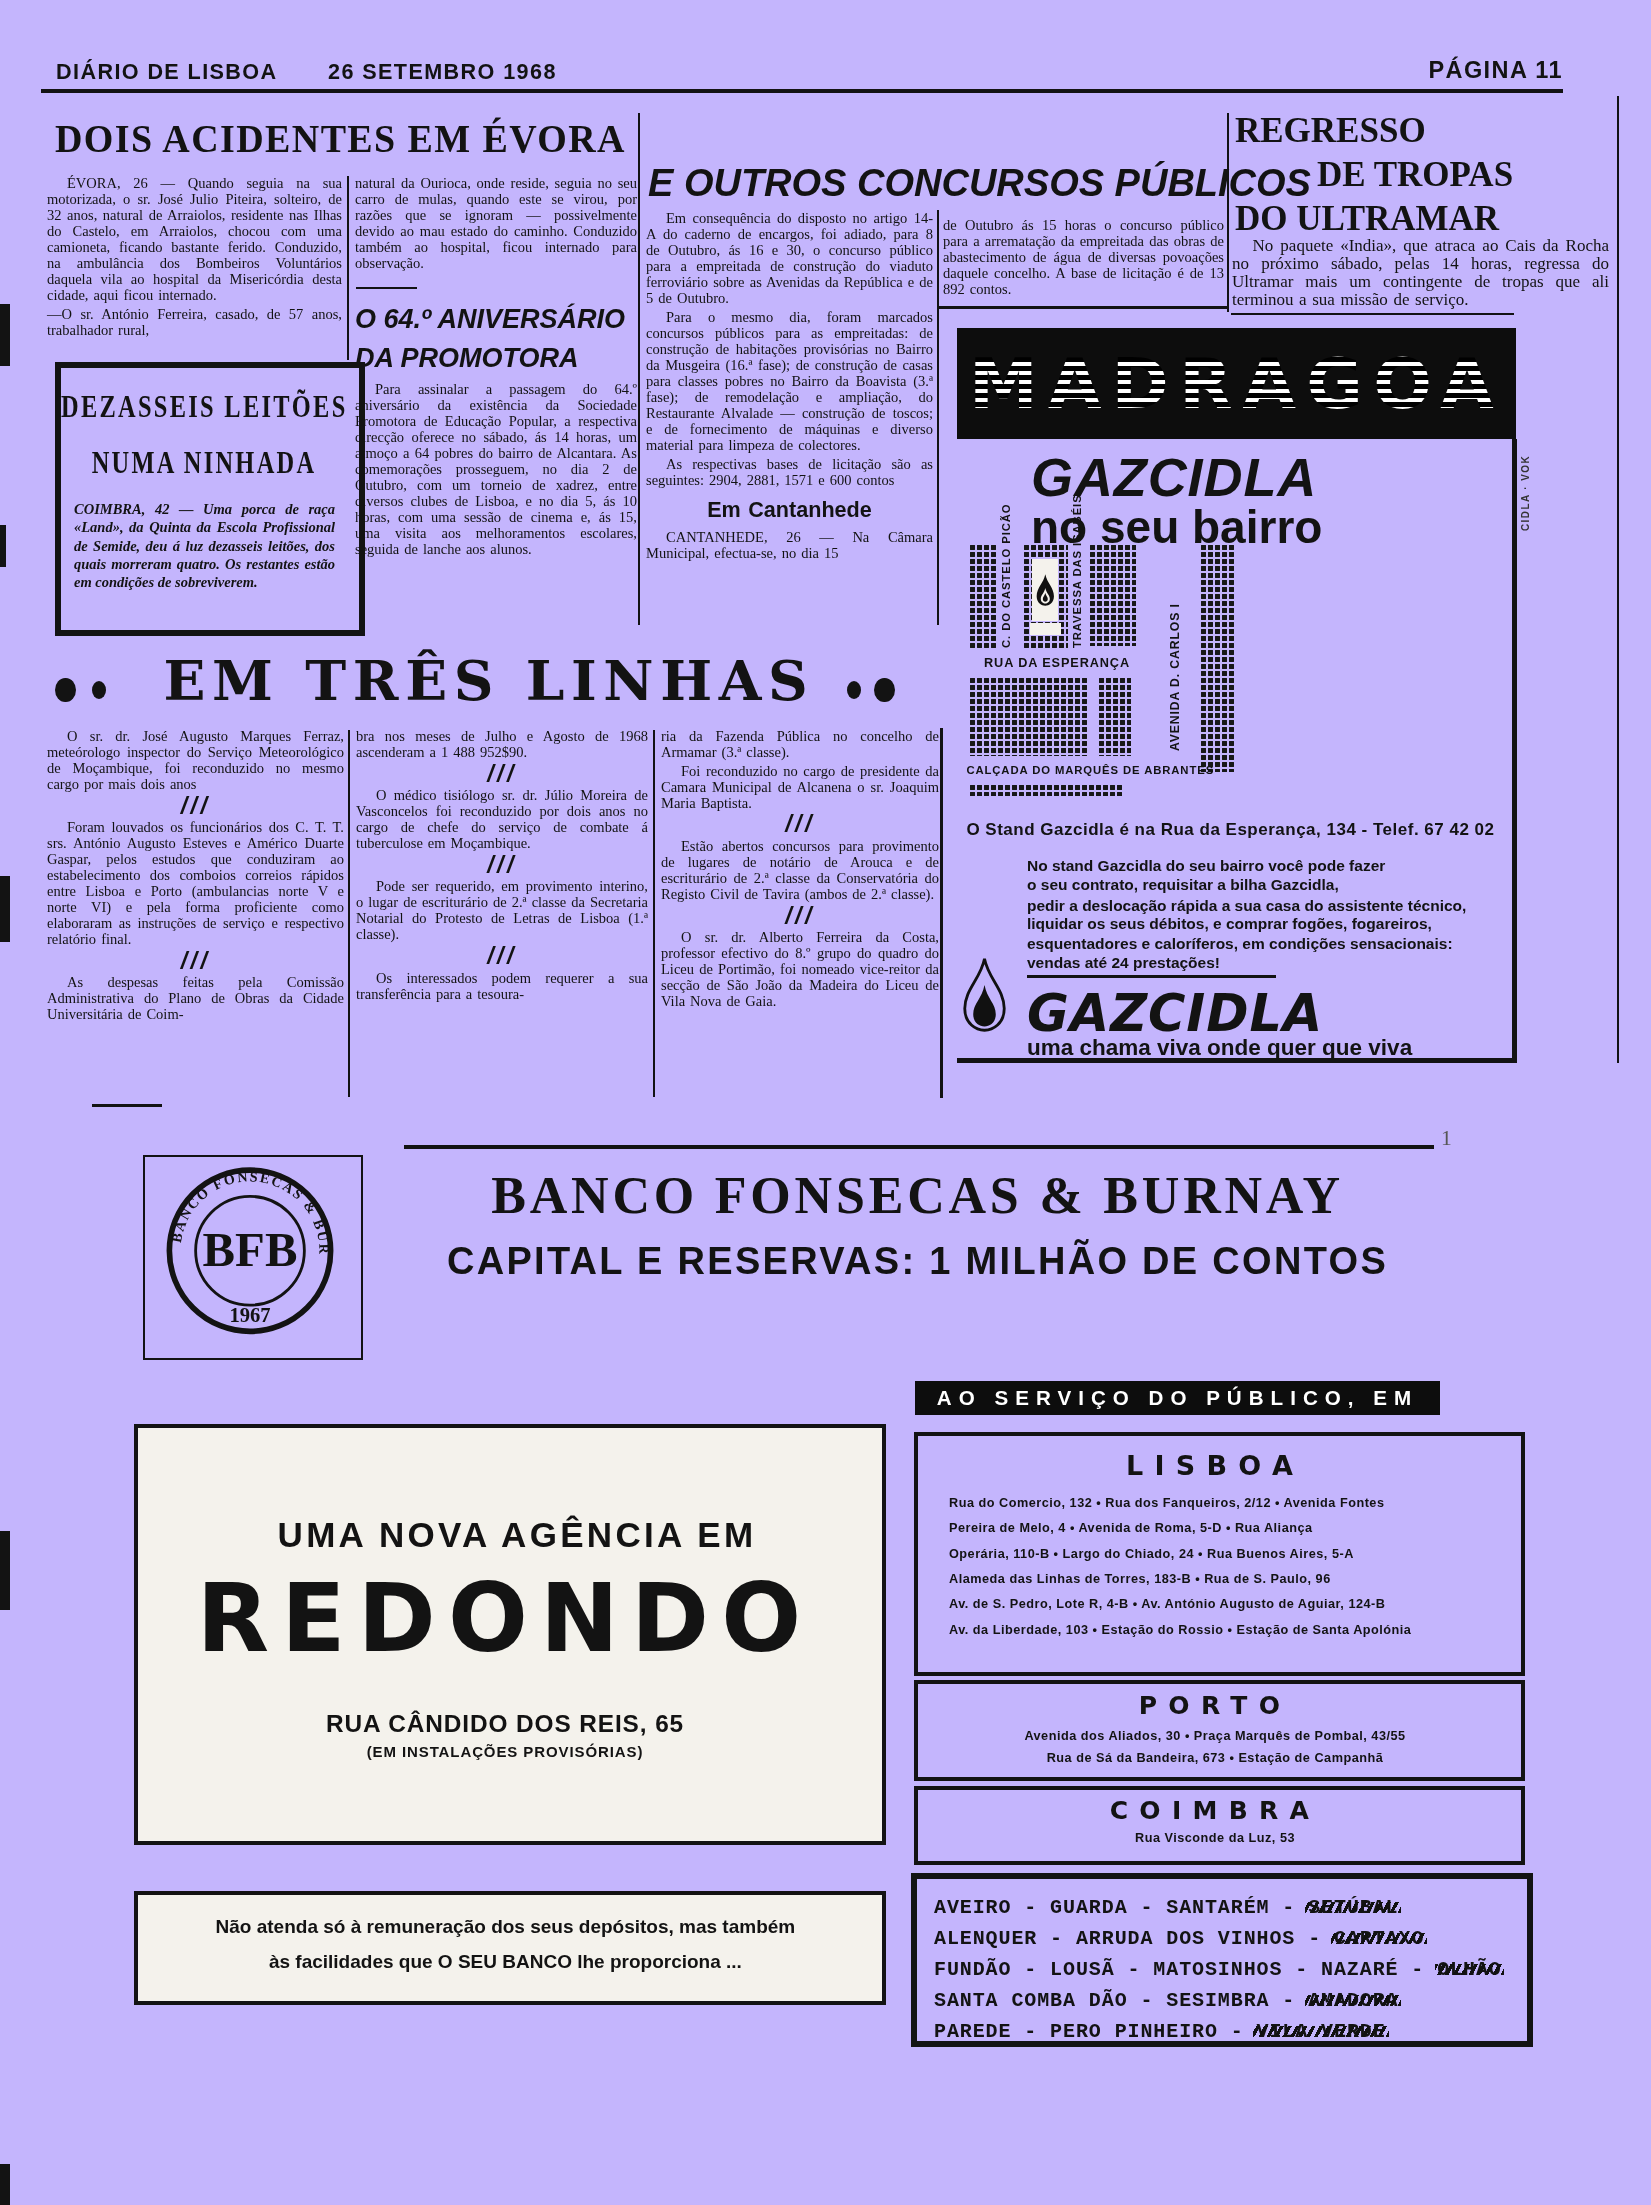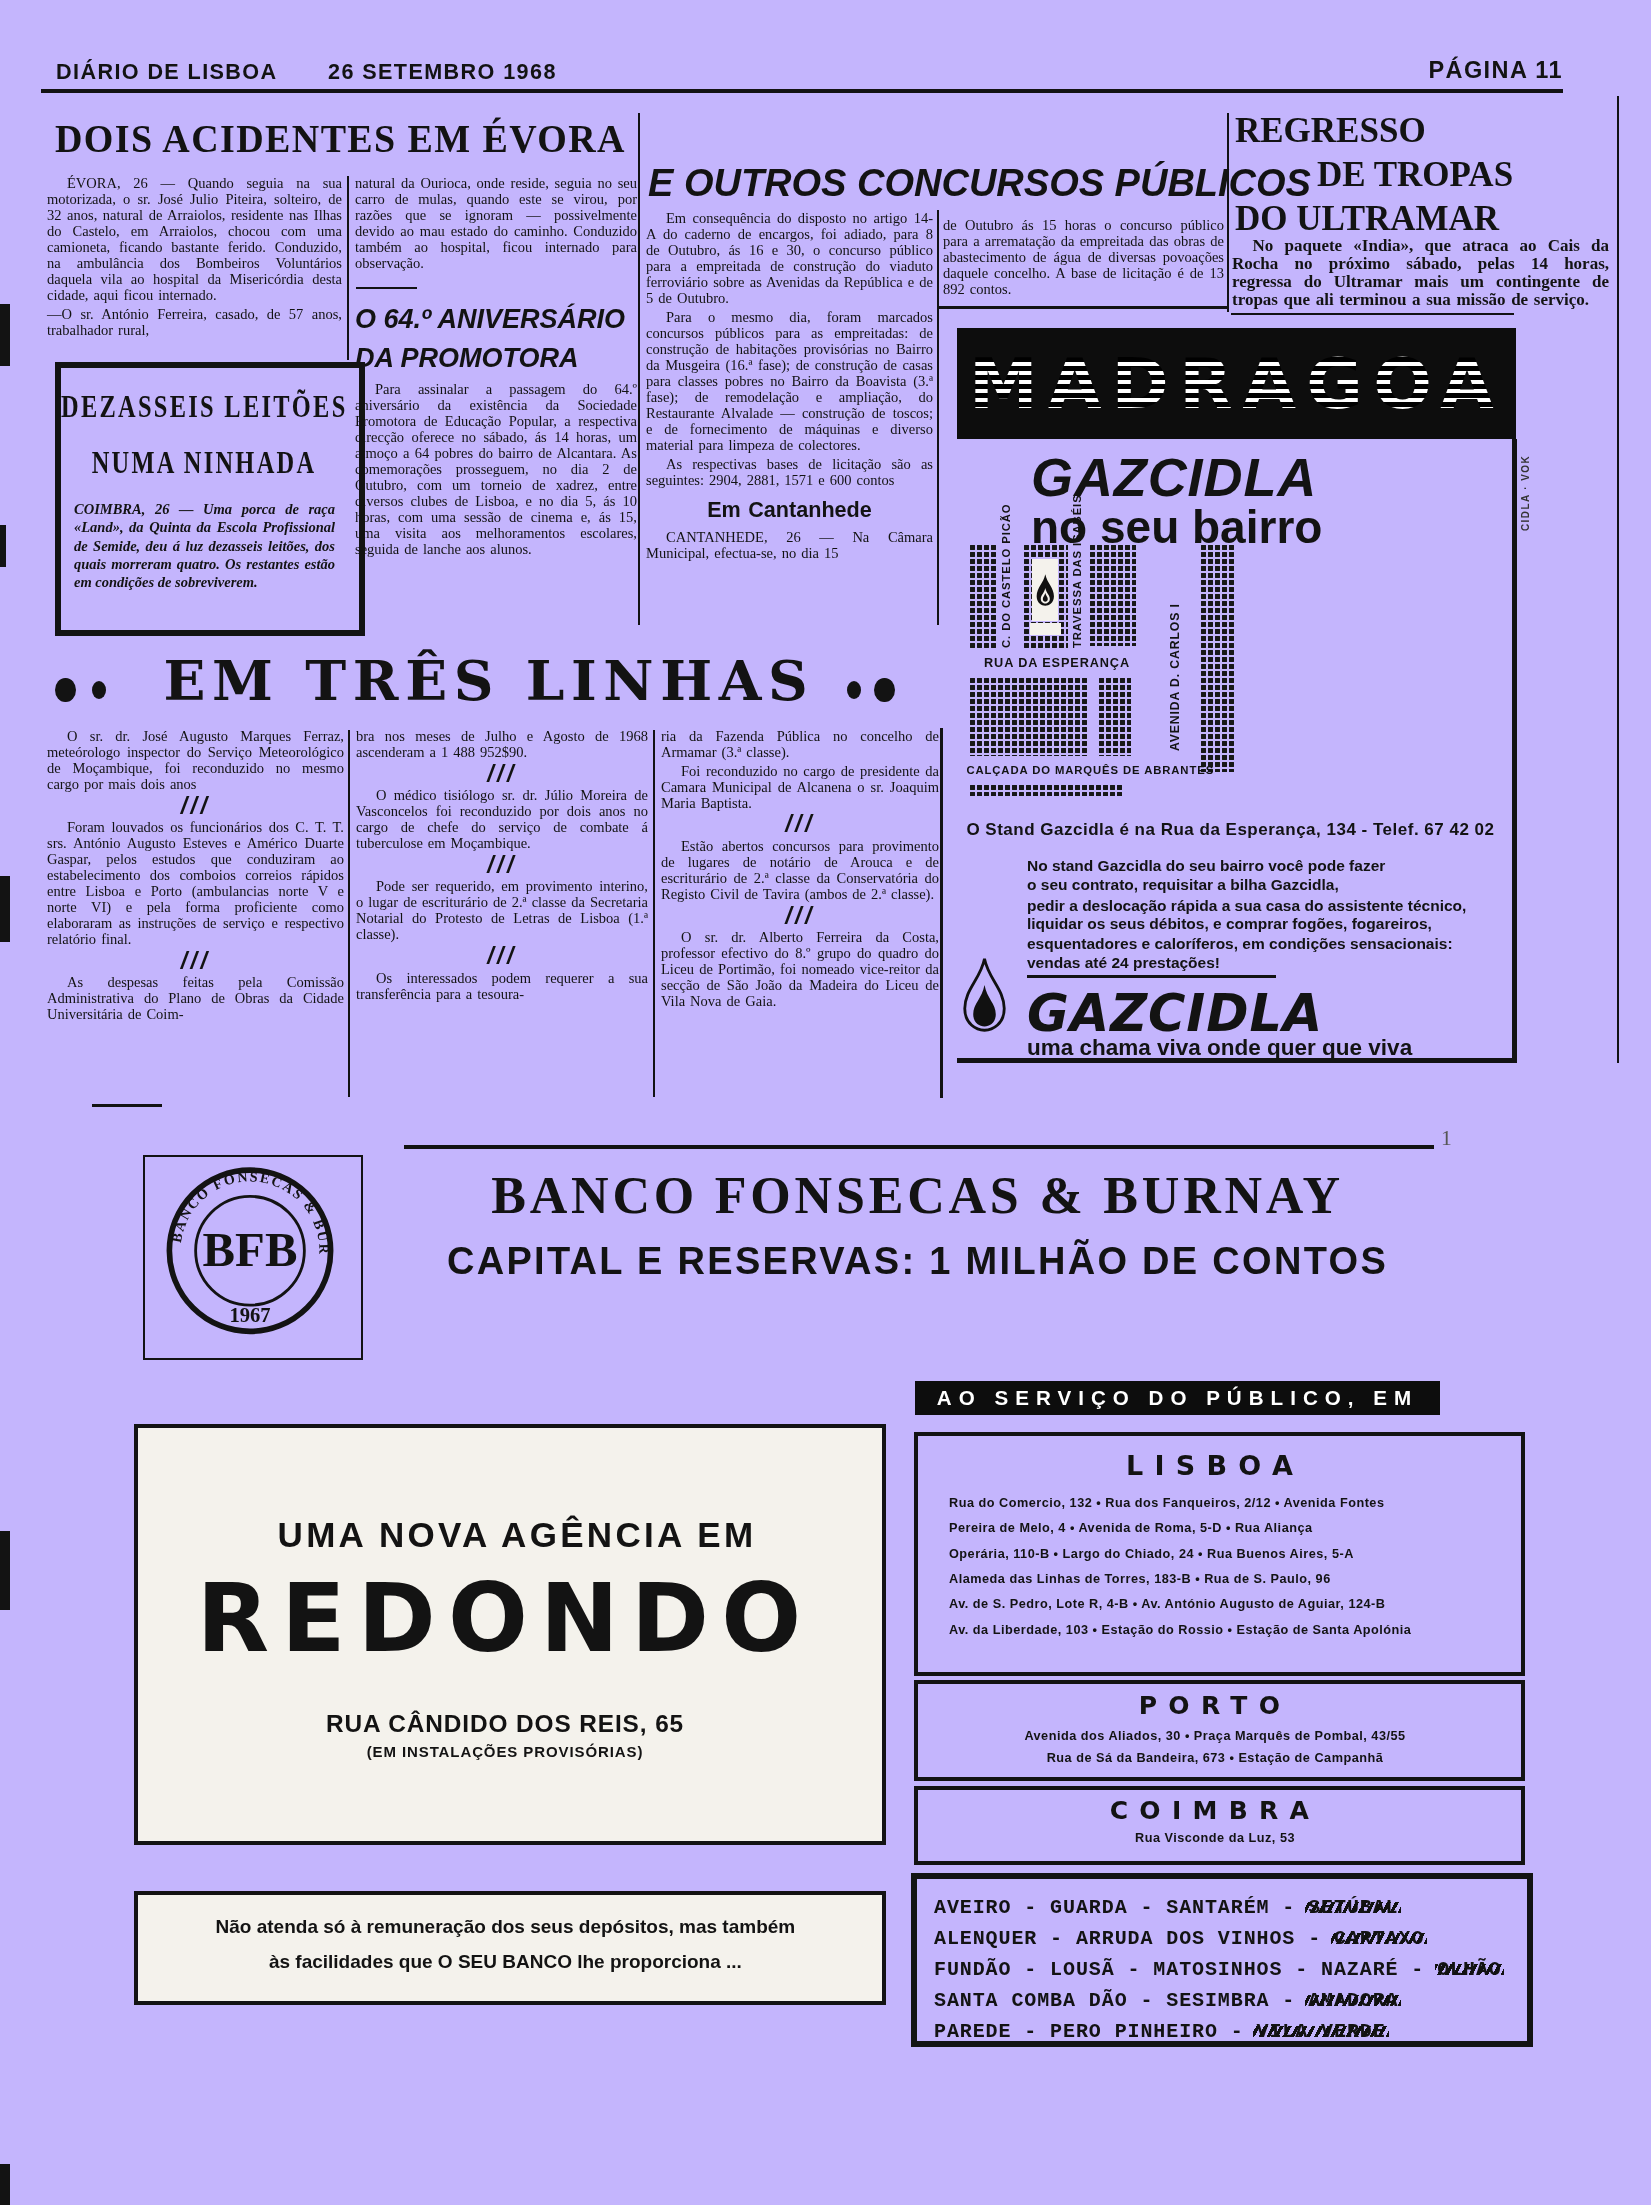--- a/index.html
+++ b/index.html
@@ -84,21 +84,21 @@
   <div class="abs hl-promotora" style="left:355px;top:300px;">O 64.º ANIVERSÁRIO</div>
   <div class="abs hl-promotora" style="left:355px;top:339px;">DA PROMOTORA</div>
   <div class="abs body-col" style="left:355px;top:381px;width:282px;">
     <p>Para assinalar a passagem do 64.º aniversário da existência da Sociedade Promotora de Educação Popular, a respectiva direcção oferece no sábado, ás 14 horas, um almoço a 64 pobres do bairro de Alcantara. As comemorações prosseguem, no dia 2 de Outubro, com um torneio de xadrez, entre diversos clubes de Lisboa, e no dia 5, ás 10 horas, com uma sessão de cinema e, ás 15, uma visita aos melhoramentos escolares, seguida de lanche aos alunos.</p>
   </div>
 
   <div class="abs" style="left:55px;top:362px;width:298px;height:262px;border:6.1px solid #131313;">
     <div class="abs hl-leitoes" style="left:0;top:25px;width:286px;">DEZASSEIS LEITÕES</div>
     <div class="abs hl-leitoes" style="left:0;top:81px;width:286px;">NUMA NINHADA</div>
     <div class="abs leitoes-body" style="left:13px;top:132px;width:261px;">
-      <span>COIMBRA, 26 — Uma porca de raça «Land», da Quinta da Escola Profissional de Semide, deu á luz dezasseis leitões, dos quais morreram quatro. Os restantes estão em condições de sobreviverem.</span>
+      <span>COIMBRA, 42 — Uma porca de raça «Land», da Quinta da Escola Profissional de Semide, deu á luz dezasseis leitões, dos quais morreram quatro. Os restantes estão em condições de sobreviverem.</span>
     </div>
   </div>
 
   <div class="abs rule" style="left:638px;top:113px;width:2.3px;height:512px;"></div>
   <div class="abs hl-viaduto" style="left:648px;top:160px;">E OUTROS CONCURSOS PÚBLICOS</div>
   <div class="abs body-col" style="left:646px;top:210px;width:287px;">
     <p>Em consequência do disposto no artigo 14-A do caderno de encargos, foi adiado, para 8 de Outubro, ás 16 e 30, o concurso público para a empreitada de construção do viaduto ferroviário sobre as Avenidas da República e de 5 de Outubro.</p>
     <p>Para o mesmo dia, foram marcados concursos públicos para as empreitadas: de construção de habitações provisórias no Bairro da Musgeira (16.ª fase); de construção de casas para classes pobres no Bairro da Boavista (3.ª fase); de remodelação e ampliação, do Restaurante Alvalade — construção de toscos; e de fornecimento de máquinas e diverso material para limpeza de colectores.</p>
     <p>As respectivas bases de licitação são as seguintes: 2904, 2881, 1571 e 600 contos</p>
     <div class="subhead">Em Cantanhede</div>
@@ -107,21 +107,21 @@
   <div class="abs rule" style="left:937px;top:210px;width:2.3px;height:415px;"></div>
   <div class="abs body-col" style="left:943px;top:217px;width:281px;">
     <p class="noind">de Outubro ás 15 horas o concurso público para a arrematação da empreitada das obras de abastecimento de água de diversas povoações daquele concelho. A base de licitação é de 13 892 contos.</p>
   </div>
   <div class="abs rule" style="left:937px;top:306px;width:290px;height:2.8px;"></div>
   <div class="abs rule" style="left:1227px;top:113px;width:2.3px;height:199px;"></div>
 
   <div class="abs hl-regresso" style="left:1235px;top:111px;">REGRESSO</div>
   <div class="abs hl-regresso" style="left:1317px;top:155px;">DE TROPAS</div>
   <div class="abs hl-regresso" style="left:1235px;top:199px;">DO ULTRAMAR</div>
-  <div class="abs" style="left:1232px;top:237px;width:377px;font-size:17px;line-height:18px;text-align:justify;word-spacing:1.4px;font-weight:bold;">
+  <div class="abs" style="left:1232px;top:237px;width:377px;font-size:17px;line-height:18px;text-align:justify;word-spacing:1.4px;">
     <p style="margin:0;text-indent:20.6px;">No paquete «India», que atraca ao Cais da Rocha no próximo sábado, pelas 14 horas, regressa do Ultramar mais um contingente de tropas que ali terminou a sua missão de serviço.</p>
   </div>
   <div class="abs rule" style="left:1231px;top:313px;width:283px;height:2.3px;"></div>
 
   <div class="abs" style="left:957px;top:328px;width:559px;height:735px;">
     <div class="abs" style="left:0;top:0;width:559px;height:111px;background:#0d0d0d;display:flex;align-items:center;justify-content:center;">
       <span class="madragoa">MADRAGOA</span>
     </div>
     <div class="abs gaz1" style="left:74px;top:118px;">GAZCIDLA</div>
     <div class="abs bairro" style="left:74px;top:172px;">no seu bairro</div>

